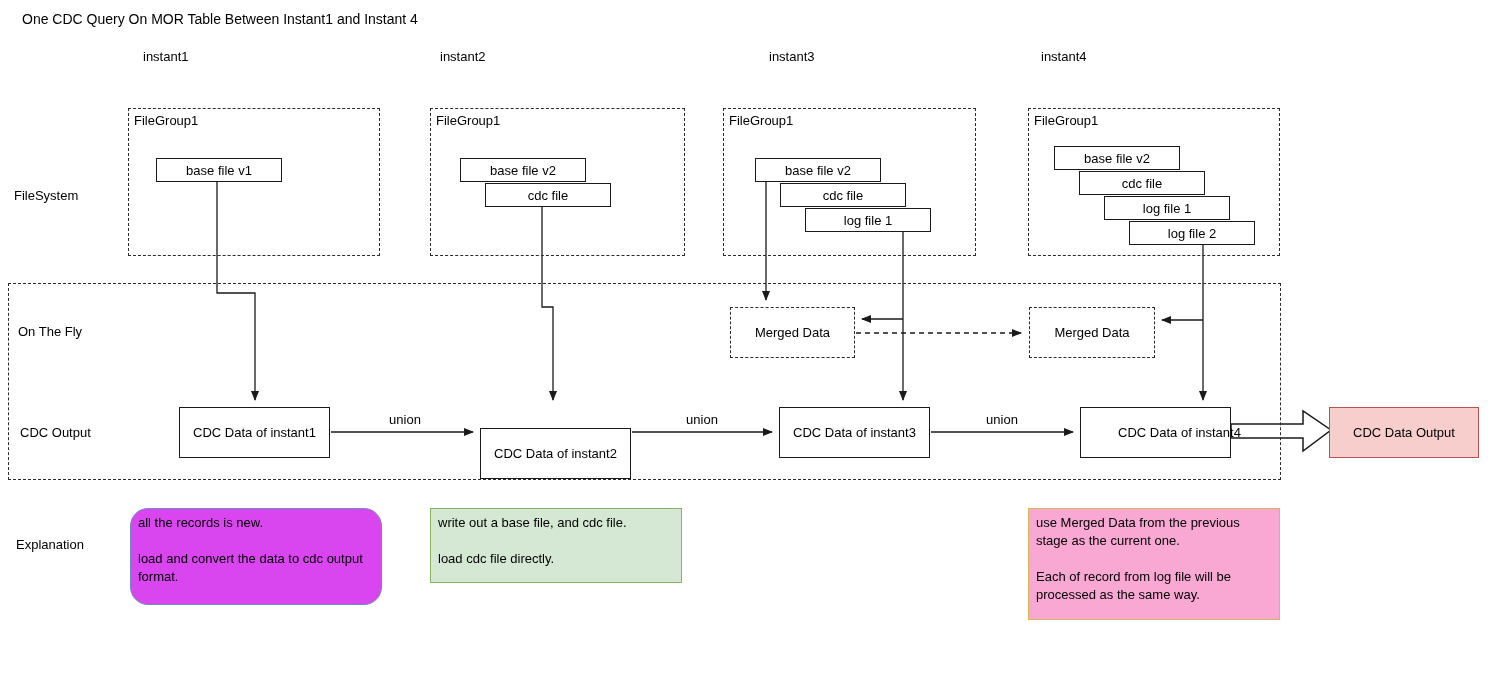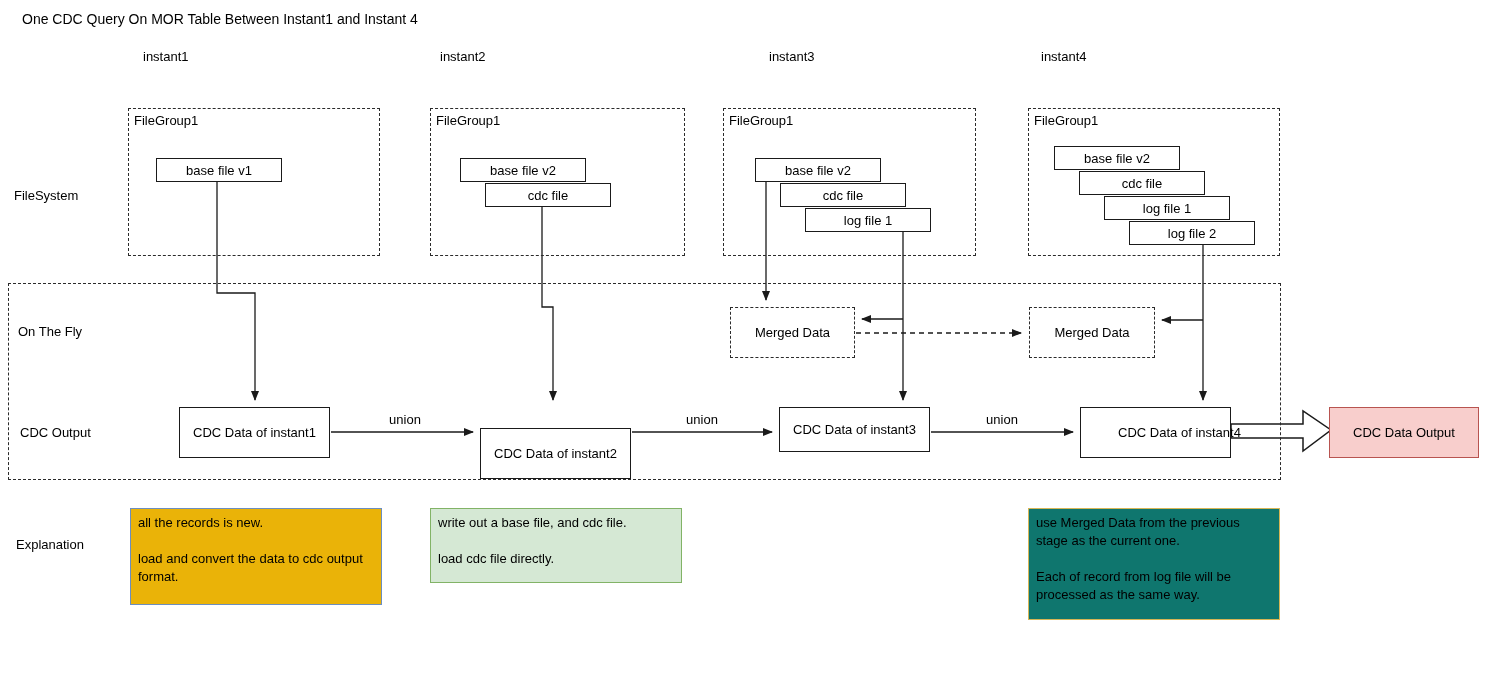--- a/index.html
+++ b/index.html
@@ -107,32 +107,32 @@
   <div class="filebox" style="left:1054px;top:146px;">base file v2</div>
   <div class="filebox" style="left:1079px;top:171px;">cdc file</div>
   <div class="filebox" style="left:1104px;top:196px;">log file 1</div>
   <div class="filebox" style="left:1129px;top:221px;">log file 2</div>
 
   <div class="abs mergedbox" style="left:730px;top:307px;width:125px;height:51px;">Merged Data</div>
   <div class="abs mergedbox" style="left:1029px;top:307px;width:126px;height:51px;">Merged Data</div>
 
   <div class="abs cdcbox" style="left:179px;top:407px;width:151px;height:51px;">CDC Data of instant1</div>
   <div class="abs cdcbox" style="left:480px;top:407px;width:151px;height:51px;margin-top:21px;">CDC Data of instant2</div>
-  <div class="abs cdcbox" style="left:779px;top:407px;width:151px;height:45px;">CDC Data of instant3</div>
+  <div class="abs cdcbox" style="left:779px;top:407px;width:151px;height:51px;">CDC Data of instant3</div>
   <div class="abs cdcbox" style="left:1080px;top:407px;width:151px;height:51px;padding-left:48px;">CDC Data of instant4</div>
 
   <div class="abs union" style="left:375px;top:412px;">union</div>
   <div class="abs union" style="left:672px;top:412px;">union</div>
   <div class="abs union" style="left:972px;top:412px;">union</div>
 
   <div class="abs outbox" style="left: 1329px; top: 407px; width: 150px; height: 51px; background-color: rgb(248, 206, 204); border-color: rgb(184, 84, 80);">CDC Data Output</div>
 
-  <div class="abs expl" style="left: 130px; top: 508px; width: 252px; height: 97px; background-color: #eab308; border-color: rgb(108, 142, 191);">all the records is new.
+  <div class="abs expl" style="left: 130px; top: 508px; width: 252px; height: 97px; background-color: #d946ef; border-color: rgb(108, 142, 191); border-radius: 18px;">all the records is new.
 
 load and convert the data to cdc output format.</div>
   <div class="abs expl" style="left: 430px; top: 508px; width: 252px; height: 75px; background-color: rgb(213, 232, 212); border-color: rgb(130, 179, 102);">write out a base file, and cdc file.
 
 load cdc file directly.</div>
-  <div class="abs expl" style="left: 1028px; top: 508px; width: 252px; height: 112px; background-color: #0f766e; border-color: rgb(214, 182, 86);">use Merged Data from the previous stage as the current one.
+  <div class="abs expl" style="left: 1028px; top: 508px; width: 252px; height: 112px; background-color: #f9a8d4; border-color: rgb(214, 182, 86);">use Merged Data from the previous stage as the current one.
 
 Each of record from log file will be processed as the same way.</div>
 
 </div>
 
 </body></html>

